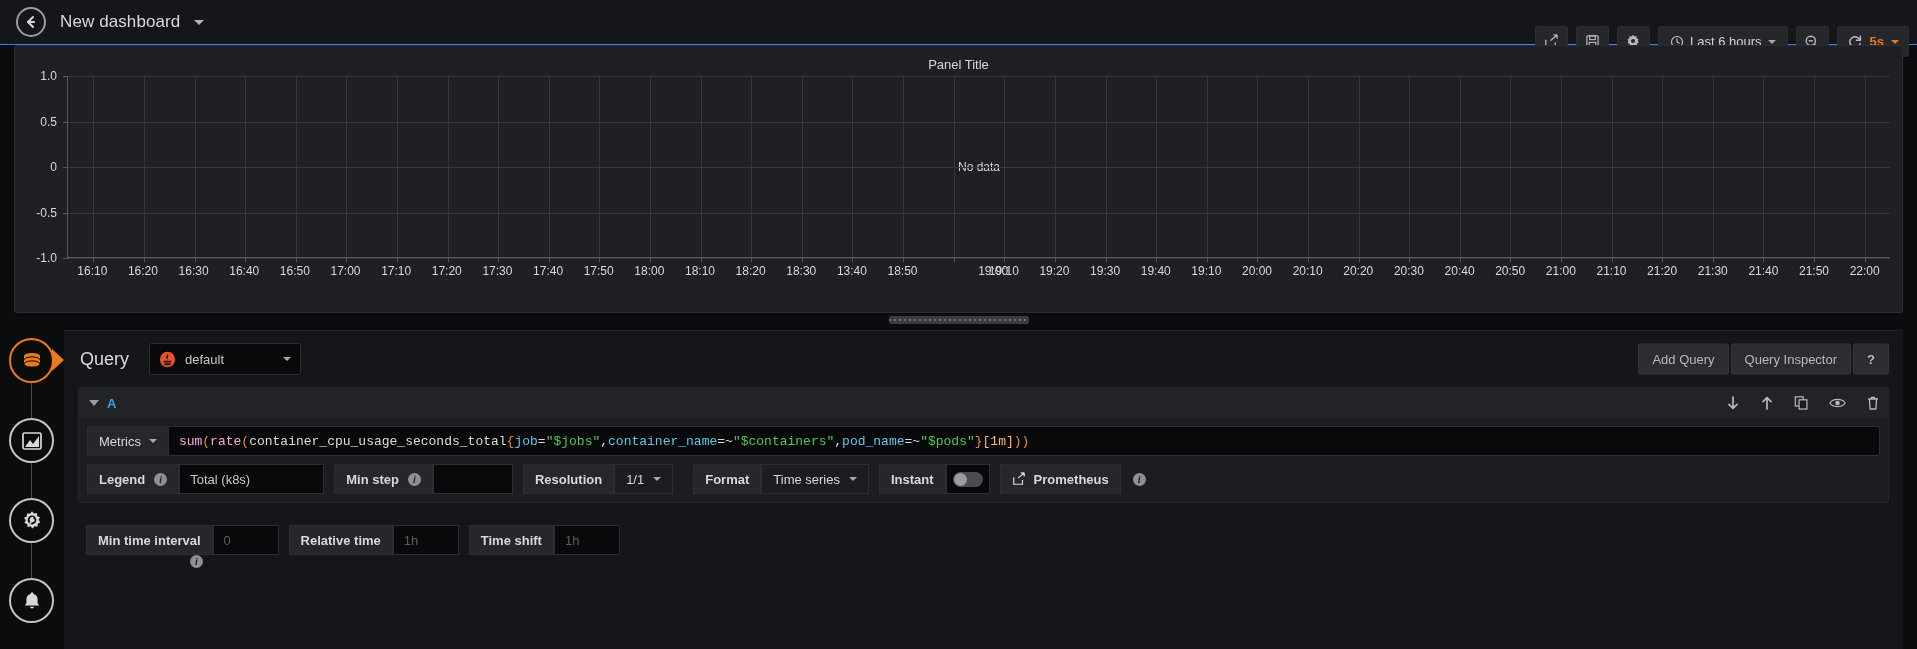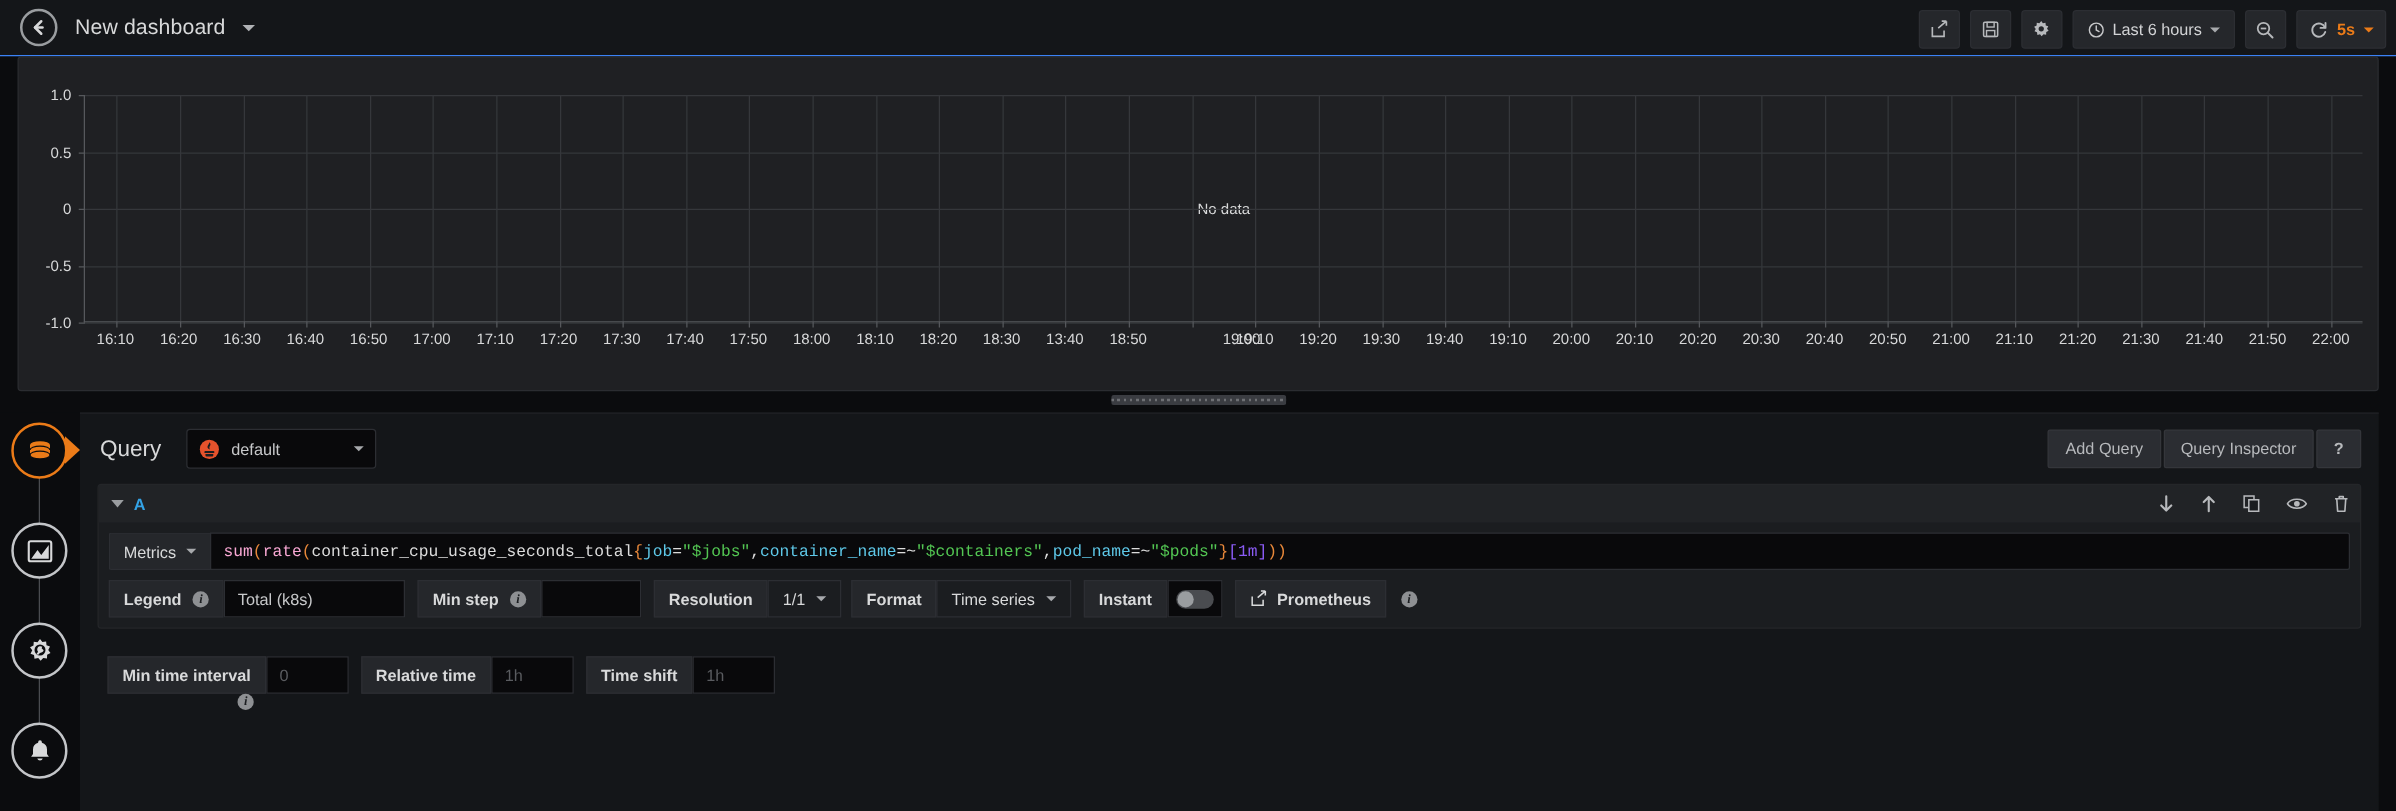--- a/index.html
+++ b/index.html
@@ -28,22 +28,22 @@
   .back-btn svg { display:block; }
   .dash-title {
     margin-left: 14px; font-size: 17px; color: #d8d9da; letter-spacing: .1px;
   }
   .caret {
     width: 0; height: 0; border-left: 5px solid transparent;
     border-right: 5px solid transparent; border-top: 5px solid #b0b2b5;
     display: inline-block; margin-left: 9px; vertical-align: middle;
   }
   .nav-right {
-    position: absolute; right: 8px; top: 1px; height: 45px;
-    display: flex; align-items: center; gap: 8px;
+    position: absolute; right: 8px; top: 12px; height: 45px;
+    display: flex; align-items: flex-end; gap: 8px;
   }
   .icon-btn {
     height: 31px; min-width: 33px; background: #25272b;
     border: 1px solid #2c2e33; border-radius: 3px;
     display: flex; align-items: center; justify-content: center;
     cursor: pointer; color: #b7b9bc; padding: 0 7px;
   }
   .time-picker {
     height: 31px; background: #25272b; border: 1px solid #2c2e33;
     border-radius: 3px; display: flex; align-items: center; gap: 6px;
@@ -198,21 +198,21 @@
     font-family: "Liberation Mono", monospace; font-size: 13px;
     overflow: hidden; white-space: nowrap;
   }
   .t-fn { color: #f9a8d4; }
   .t-paren { color: #e8883a; }
   .t-metric { color: #dcdcdc; }
   .t-brace { color: #e8883a; }
   .t-key { color: #5ec8e8; }
   .t-op { color: #dcdcdc; }
   .t-val { color: #53c653; }
-  .t-range { color: #8b5cf6; }
+  .t-range { color: #fdba74; }
 
   .opts-line {
     display: flex; align-items: center; margin: 0 8px 8px 8px; gap: 0;
     flex-wrap: nowrap;
   }
   .seg-label {
     background: #25272b; border: 1px solid #2c2e33; height: 30px;
     display: flex; align-items: center; gap: 9px; padding: 0 11px;
     font-size: 13px; color: #d8d9da; white-space: nowrap; font-weight: bold;
   }
@@ -323,20 +323,21 @@
         <path d="M13 6 A5.3 5.3 0 1 0 13.2 9.6" fill="none" stroke="#b7b9bc" stroke-width="1.5" stroke-linecap="round"></path>
         <path d="M13.4 2.3 L13.4 6.3 L9.4 6.3" fill="none" stroke="#b7b9bc" stroke-width="1.5" stroke-linecap="round" stroke-linejoin="round"></path>
       </svg>
       <span class="refresh-int">5s</span>
       <span class="caret-or"></span>
     </div>
   </div>
 </div>
 
 <div class="panel-wrap">
+  <div class="panel-title">Panel Title</div>
   <div class="ylabels" id="ylabels">
       <div class="ylabel" style="top: 0px;">1.0</div>
       <div class="ylabel" style="top: 45.5px;">0.5</div>
       <div class="ylabel" style="top: 91px;">0</div>
       <div class="ylabel" style="top: 136.5px;">-0.5</div>
       <div class="ylabel" style="top: 182px;">-1.0</div>
     </div>
   <div class="grid-box" id="gridbox">
     <div class="nodata">No data</div>
   <div class="hline" style="top: 0px;"></div>
@@ -604,21 +605,21 @@
         <div class="seg-input" style="width:80px">
           <input value="" style="">
         </div>
         <div class="seg-label" style="margin-left:10px">
           <span>Resolution</span>
         </div>
         <div class="seg-select">
           <span>1/1</span>
           <span class="caret-sm"></span>
         </div>
-        <div class="seg-label" style="margin-left:8px">
+        <div class="seg-label" style="margin-left:20px">
           <span>Format</span>
         </div>
         <div class="seg-select">
           <span>Time series</span>
           <span class="caret-sm"></span>
         </div>
         <div class="seg-label" style="margin-left:10px">
           <span>Instant</span>
         </div>
         <div class="toggle">

